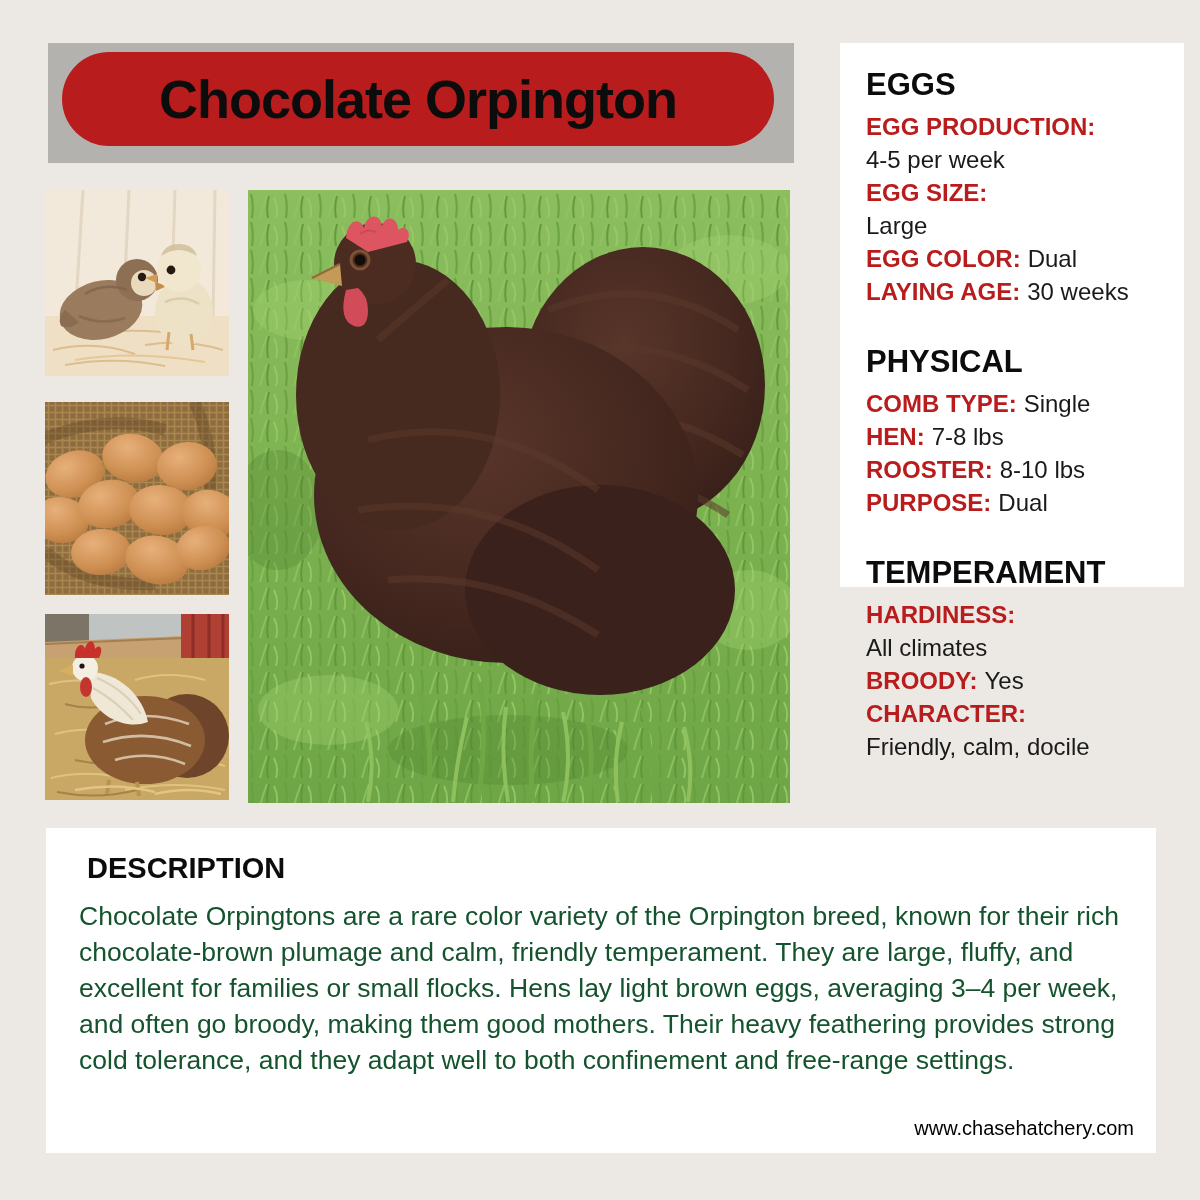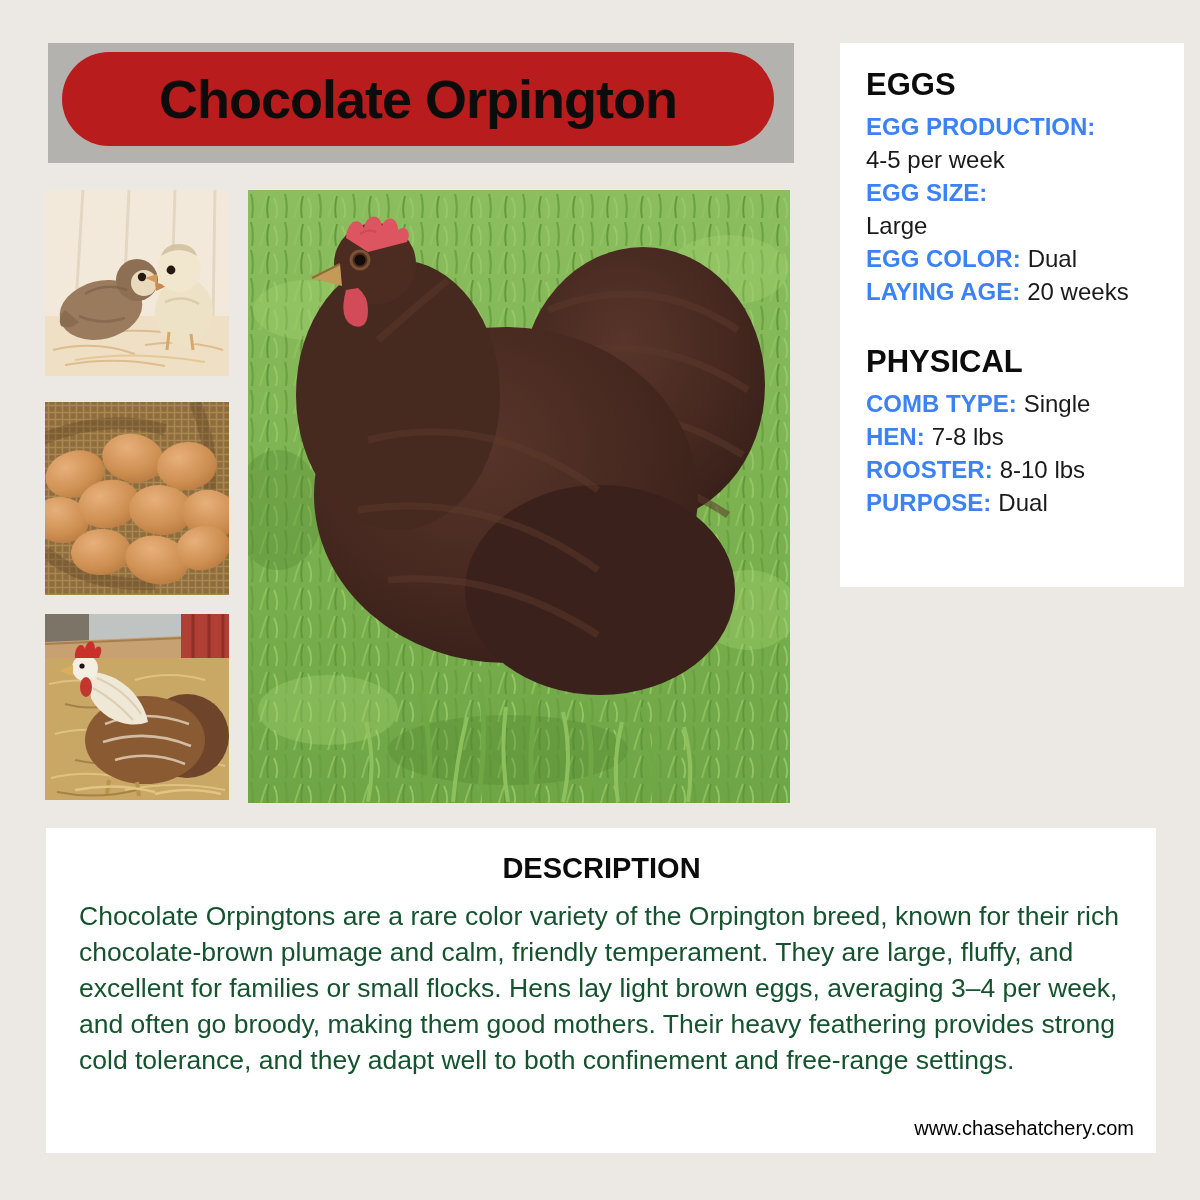--- a/index.html
+++ b/index.html
@@ -19,28 +19,28 @@
   #photo-eggs{left:45px;top:402px;width:184px;height:193px;}
   #photo-rooster{left:45px;top:614px;width:184px;height:186px;}
   #photo-hen{left:248px;top:190px;width:542px;height:613px;}
 
   
   .stats-panel{position:absolute;left:812px;top:43px;width:344px;height:544px;background:#FFFFFF;
                box-sizing:border-box;padding:24px 16px 11px 26px;margin-left:28px;}
   .stat-section{margin:0 0 36px 0;}
   .sec-heading{font-size:31px;font-weight:700;color:#0C0C0C;margin:0 0 7px 0;letter-spacing:0;}
   .row{font-size:24px;line-height:33px;color:#1A1A1A;}
-  .row-label{font-weight:700;color:#3b82f6;}
+  .row-label{font-weight:700;color:#b91c1c;}
   .stat-row .row-label{margin-right:7px;}
   .row-value{font-weight:400;}
 
   
   .desc-panel{position:absolute;left:46px;top:828px;width:1110px;height:325px;background:#FFFFFF;
               box-sizing:border-box;padding:24px 40px 0 33px;}
-  .desc-heading{font-size:29px;font-weight:700;color:#0C0C0C;margin:0 0 13px 8px;letter-spacing:0;text-align:center;}
+  .desc-heading{font-size:29px;font-weight:700;color:#0C0C0C;margin:0 0 13px 8px;letter-spacing:0;}
   .desc-body{font-size:26.5px;line-height:36px;color:#14532d;margin:0;width:1040px;}
   .site-url{position:absolute;right:22px;bottom:13px;font-size:20px;color:#000000;}
 </style>
 </head>
 <body>
 
 <div id="canvas">
 
   <div class="banner">
     <div class="title-pill">
@@ -254,29 +254,37 @@
 
   <aside class="stats-panel">
     <div>
         <section class="stat-section">
           <h2 class="sec-heading">EGGS</h2>
           <div class="row row-label">EGG PRODUCTION:</div>
           <div class="row row-value">4-5 per week</div>
           <div class="row row-label">EGG SIZE:</div>
           <div class="row row-value">Large</div>
           <div class="row stat-row"><span class="row-label">EGG COLOR:</span><span class="row-value">Dual</span></div>
-          <div class="row stat-row"><span class="row-label">LAYING AGE:</span><span class="row-value">20 weeks</span></div>
+          <div class="row stat-row"><span class="row-label">LAYING AGE:</span><span class="row-value">30 weeks</span></div>
         </section>
         <section class="stat-section">
           <h2 class="sec-heading">PHYSICAL</h2>
           <div class="row stat-row"><span class="row-label">COMB TYPE:</span><span class="row-value">Single</span></div>
           <div class="row stat-row"><span class="row-label">HEN:</span><span class="row-value">7-8 lbs</span></div>
           <div class="row stat-row"><span class="row-label">ROOSTER:</span><span class="row-value">8-10 lbs</span></div>
           <div class="row stat-row"><span class="row-label">PURPOSE:</span><span class="row-value">Dual</span></div>
         </section>
+        <section class="stat-section">
+          <h2 class="sec-heading">TEMPERAMENT</h2>
+          <div class="row row-label">HARDINESS:</div>
+          <div class="row row-value">All climates</div>
+          <div class="row stat-row"><span class="row-label">BROODY:</span><span class="row-value">Yes</span></div>
+          <div class="row row-label">CHARACTER:</div>
+          <div class="row row-value">Friendly, calm, docile</div>
+        </section>
       </div>
   </aside>
 
   <section class="desc-panel">
     <h2 class="desc-heading">DESCRIPTION</h2>
     <p class="desc-body">Chocolate Orpingtons are a rare color variety of the Orpington breed, known for their rich chocolate-brown plumage and calm, friendly temperament. They are large, fluffy, and excellent for families or small flocks. Hens lay light brown eggs, averaging 3–4 per week, and often go broody, making them good mothers. Their heavy feathering provides strong cold tolerance, and they adapt well to both confinement and free-range settings.</p>
     <span class="site-url">www.chasehatchery.com</span>
   </section>
 
 </div>

